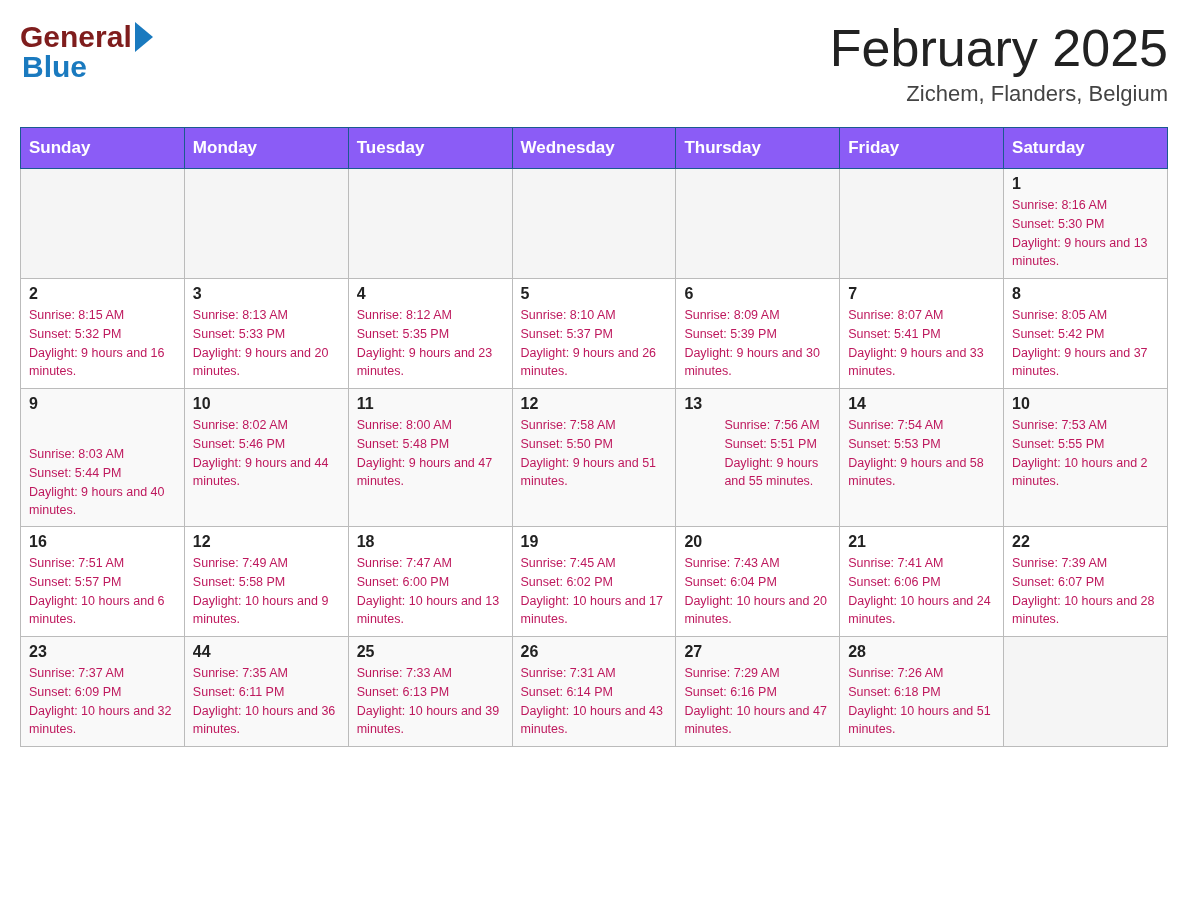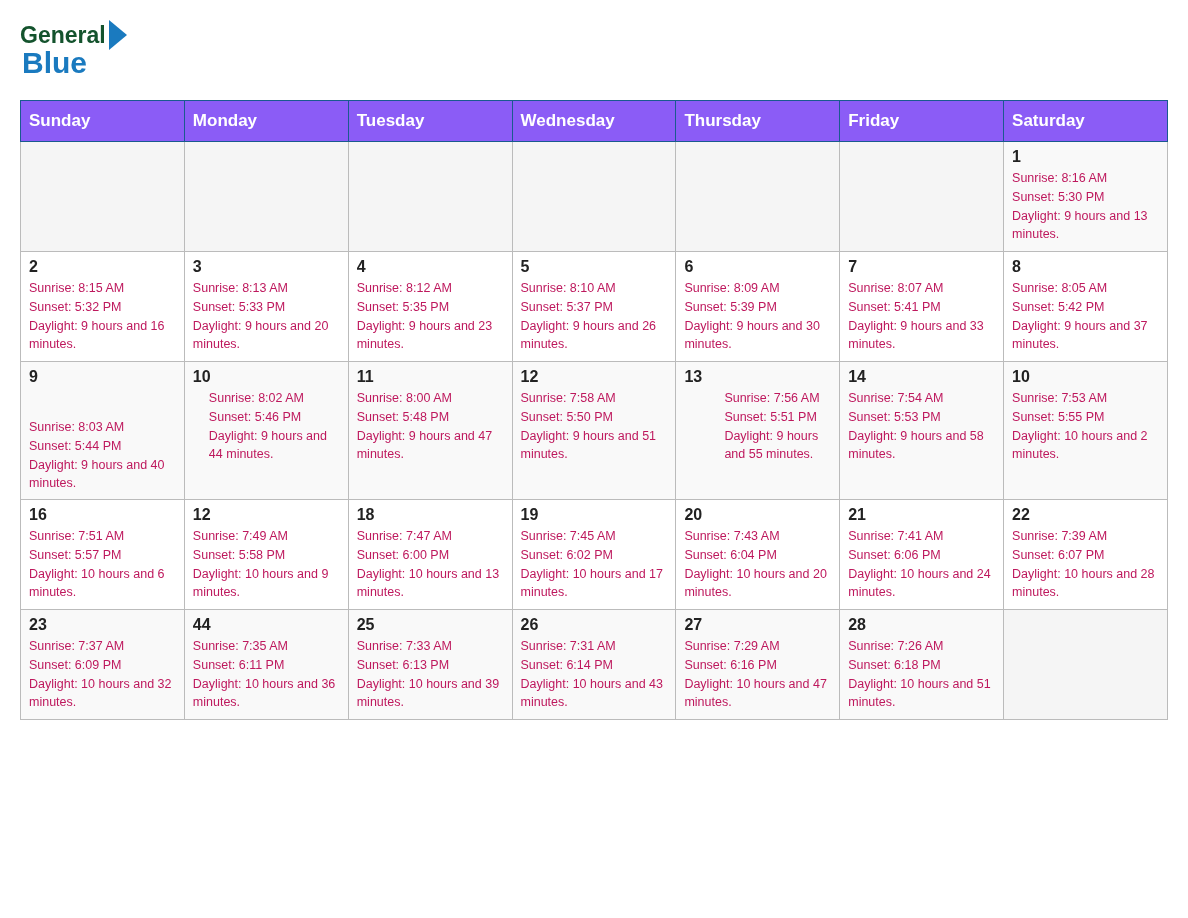--- a/index.html
+++ b/index.html
@@ -79,23 +79,23 @@
       line-height: 1.5;
     }
     .empty-cell {
       background: #f5f5f5 !important;
     }
     .logo-line1 {
       display: flex;
       align-items: center;
     }
     .general-text {
-      font-size: 23px;
+      font-size: 30px;
       font-weight: bold;
-      color: #14532d;
+      color: #7f1d1d;
     }
     .blue-triangle-right {
       width: 0;
       height: 0;
       border-top: 15px solid transparent;
       border-bottom: 15px solid transparent;
       border-left: 18px solid #1a7abf;
       display: inline-block;
       margin-left: 3px;
     }
@@ -110,20 +110,24 @@
 </head>
 <body>
 
 <div class="header">
   <div class="logo">
     <div class="logo-line1">
       <span class="general-text">General</span>
       <span class="blue-triangle-right"></span>
     </div>
     <div class="logo-line2">Blue</div>
+  </div>
+  <div class="title-section">
+    <div class="month-title">February 2025</div>
+    <div class="location">Zichem, Flanders, Belgium</div>
   </div>
 </div>
 
 <table class="calendar">
   <thead>
     <tr>
     <th>Sunday</th>
         <th>Monday</th>
         <th>Tuesday</th>
         <th>Wednesday</th>
@@ -193,21 +197,21 @@
       </tr>
       <tr>
         <td>
           <span class="day-number">9</span>
           <div class="day-info" style="white-space: pre-line; margin-top: 32px;">Sunrise: 8:03 AM
 Sunset: 5:44 PM
 Daylight: 9 hours and 40 minutes.</div>
         </td>
         <td>
           <span class="day-number">10</span>
-          <div class="day-info" style="white-space: pre-line; margin-left: 16px;">Sunrise: 8:02 AM
+          <div class="day-info" style="white-space: pre-line;">Sunrise: 8:02 AM
 Sunset: 5:46 PM
 Daylight: 9 hours and 44 minutes.</div>
         </td>
         <td>
           <span class="day-number">11</span>
           <div class="day-info" style="white-space: pre-line;">Sunrise: 8:00 AM
 Sunset: 5:48 PM
 Daylight: 9 hours and 47 minutes.</div>
         </td>
         <td>

